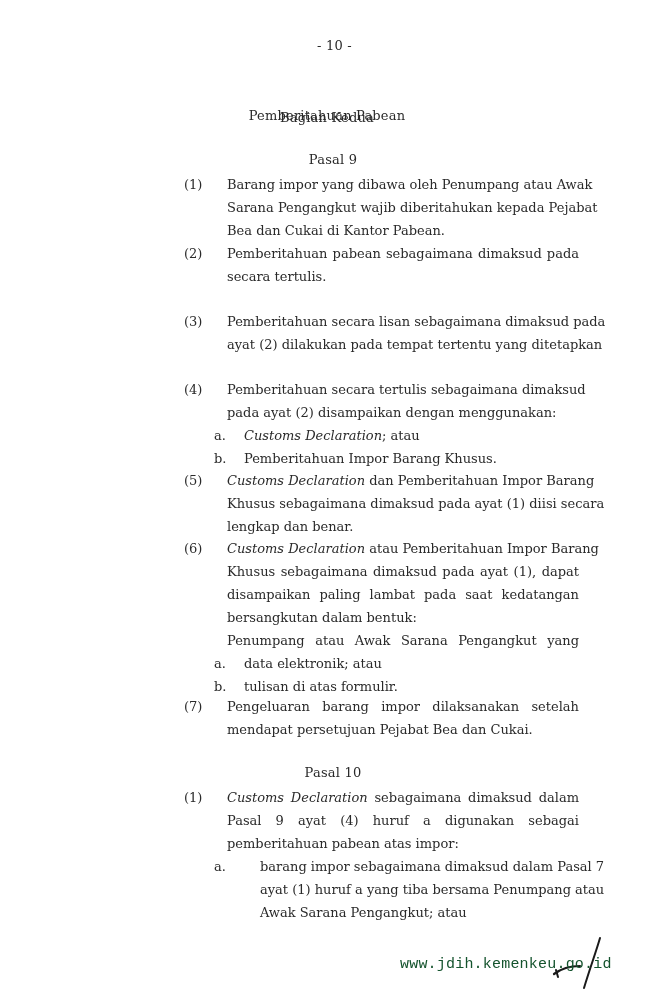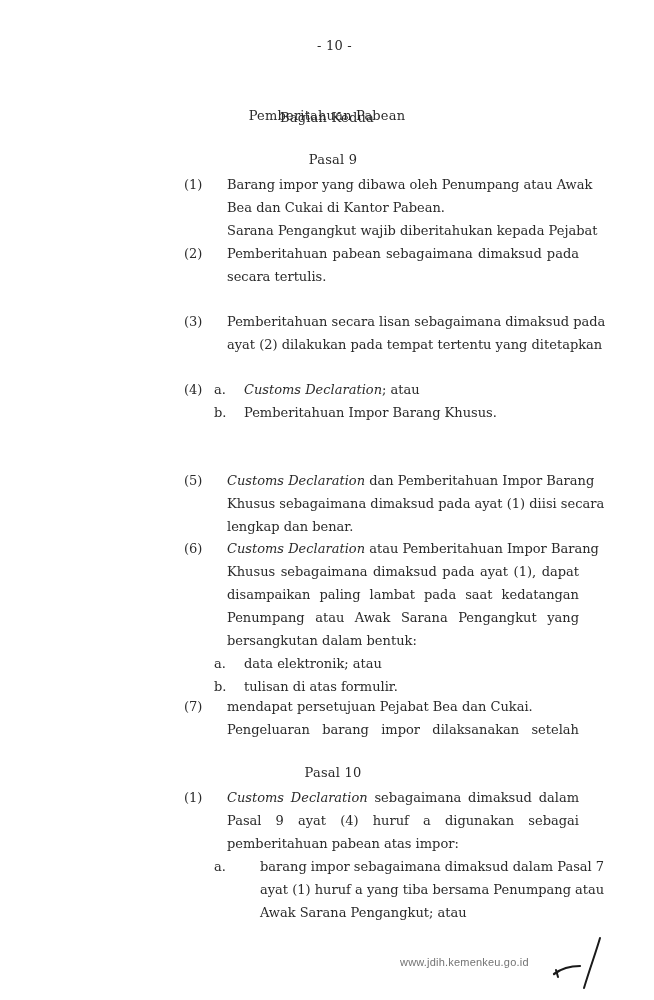--- a/index.html
+++ b/index.html
@@ -16,41 +16,41 @@
   .item { position: absolute; left: 184px; width: 395px; font-size: 13px; line-height: 23px; }
   .num { position: absolute; left: 0; top: 0; width: 30px; }
   .body { margin-left: 43px; text-align: justify; }
   .body .line { display: block; text-align: justify; text-align-last: justify; white-space: nowrap; }
   .body .line.last { text-align-last: left; }
   .sub { position: relative; margin-left: 30px; }
   .sub .letter { position: absolute; left: 0; top: 0; }
   .sub .text { margin-left: 30px; }
   em { }
 
-  .footer-link { position: absolute; left: 400px; top: 956px; font-size: 11px; color: #737373; text-decoration: none;
-                 font-family: Liberation Sans, sans-serif; letter-spacing: 0.2px; }
+  .footer-link { position: absolute; left: 400px; top: 956px; font-size: 15px; color: #14532d; text-decoration: none;
+                 font-family: Liberation Mono, monospace; letter-spacing: 0.2px; }
   .signature { position: absolute; left: 548px; top: 930px; width: 60px; height: 60px; }
 </style>
 </head>
 <body>
 
 <div class="page">
 
   <div class="center pagenum">- 10 -</div>
   <div class="center sec1">Bagian Kedua</div>
   <div class="center sec2">Pemberitahuan Pabean</div>
 
   <div class="center pasal9">Pasal 9</div>
 
   <div class="item" style="top:173px">
     <span class="num">(1)</span>
     <div class="body">
       <span class="line">Barang impor yang dibawa oleh Penumpang atau Awak</span>
+      <span class="line">Sarana Pengangkut wajib diberitahukan kepada Pejabat</span>
       <span class="line last">Bea dan Cukai di Kantor Pabean.</span>
-      <span class="line">Sarana Pengangkut wajib diberitahukan kepada Pejabat</span>
     </div>
   </div>
 
   <div class="item" style="top:242px">
     <span class="num">(2)</span>
     <div class="body">
       <span class="line">Pemberitahuan pabean sebagaimana dimaksud pada</span>
       <span class="line last">secara tertulis.</span>
     </div>
   </div>
@@ -58,20 +58,24 @@
   <div class="item" style="top:310px">
     <span class="num">(3)</span>
     <div class="body">
       <span class="line">Pemberitahuan secara lisan sebagaimana dimaksud pada</span>
       <span class="line">ayat (2) dilakukan pada tempat tertentu yang ditetapkan</span>
     </div>
   </div>
 
   <div class="item" style="top:378px">
     <span class="num">(4)</span>
+    <div class="body">
+      <span class="line">Pemberitahuan secara tertulis sebagaimana dimaksud</span>
+      <span class="line last">pada ayat (2) disampaikan dengan menggunakan:</span>
+    </div>
     <div class="sub">
       <span class="letter">a.</span>
       <div class="text"><em>Customs Declaration</em><span>; atau</span></div>
     </div>
     <div class="sub">
       <span class="letter">b.</span>
       <div class="text"><span>Pemberitahuan Impor Barang Khusus.</span></div>
     </div>
   </div>
 
@@ -83,38 +87,38 @@
       <span class="line last">lengkap dan benar.</span>
     </div>
   </div>
 
   <div class="item" style="top:537px">
     <span class="num">(6)</span>
     <div class="body">
       <span class="line"><em>Customs Declaration</em><span> atau Pemberitahuan Impor Barang</span></span>
       <span class="line">Khusus sebagaimana dimaksud pada ayat (1), dapat</span>
       <span class="line">disampaikan paling lambat pada saat kedatangan</span>
+      <span class="line last">bersangkutan dalam bentuk:</span>
       <span class="line">Penumpang atau Awak Sarana Pengangkut yang</span>
-      <span class="line last">bersangkutan dalam bentuk:</span>
     </div>
     <div class="sub">
       <span class="letter">a.</span>
       <div class="text"><span>data elektronik; atau</span></div>
     </div>
     <div class="sub">
       <span class="letter">b.</span>
       <div class="text"><span>tulisan di atas formulir.</span></div>
     </div>
   </div>
 
   <div class="item" style="top:695px">
     <span class="num">(7)</span>
     <div class="body">
+      <span class="line">Pengeluaran barang impor dilaksanakan setelah</span>
       <span class="line last">mendapat persetujuan Pejabat Bea dan Cukai.</span>
-      <span class="line">Pengeluaran barang impor dilaksanakan setelah</span>
     </div>
   </div>
 
   <div class="center pasal10">Pasal 10</div>
 
   <div class="item" style="top:786px">
     <span class="num">(1)</span>
     <div class="body">
       <span class="line"><em>Customs Declaration</em><span> sebagaimana dimaksud dalam</span></span>
       <span class="line">Pasal 9 ayat (4) huruf a digunakan sebagai</span>

